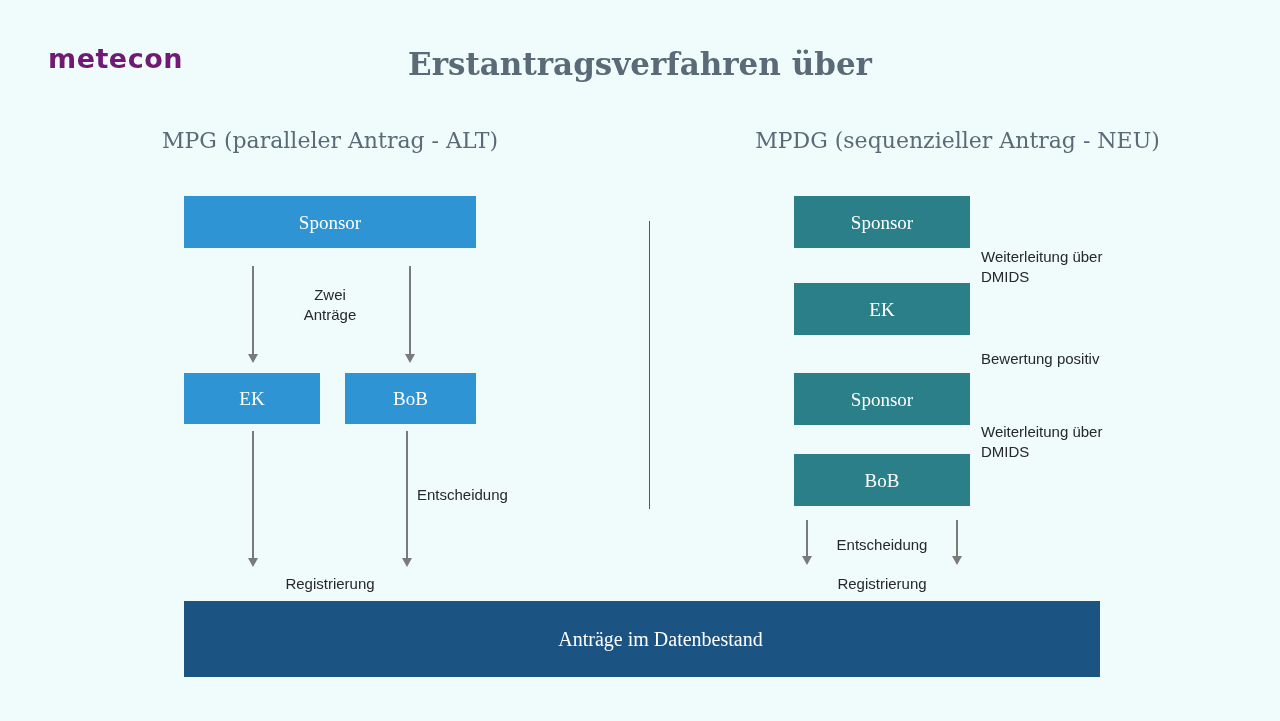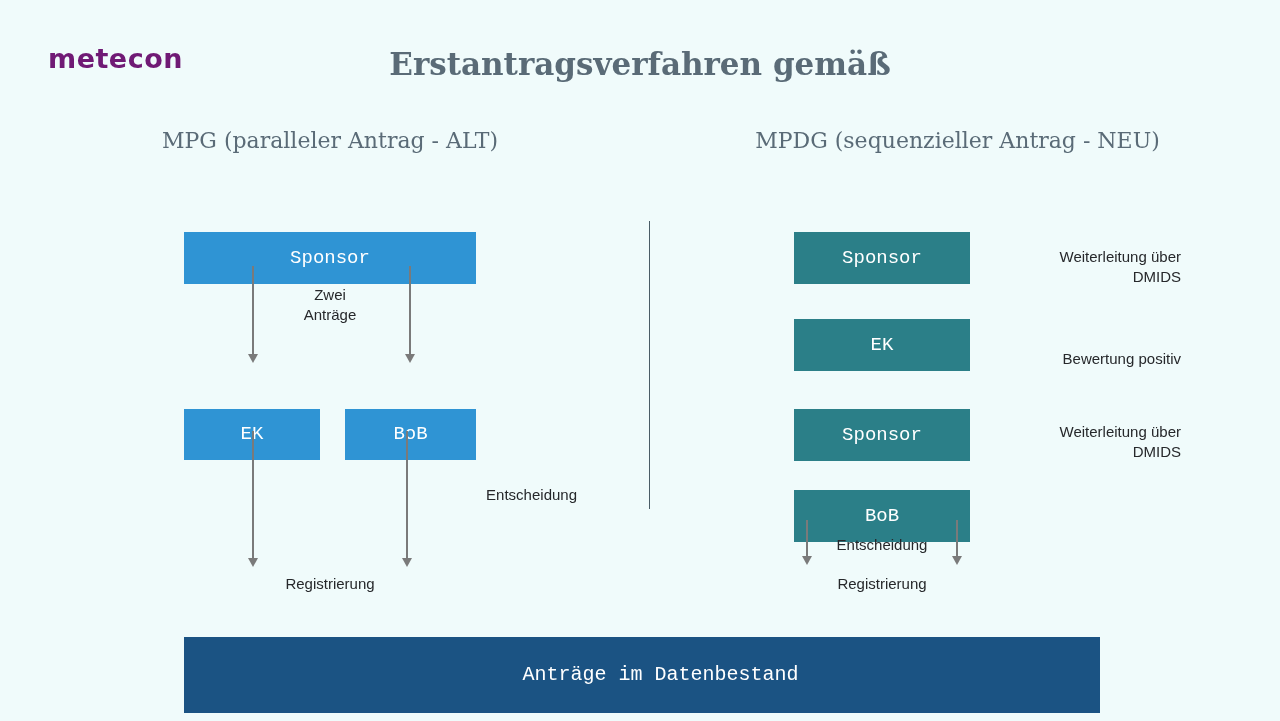--- a/index.html
+++ b/index.html
@@ -48,25 +48,24 @@
     position:absolute;left:649px;top:221px;
     width:1px;height:288px;
     background:#4a5c66;
   }
 
   
   .box{
     position:absolute;
     display:flex;align-items:center;justify-content:center;
     color:#ffffff;
-    font-family:Liberation Mono, monospace;
+    font-family:Liberation Serif, serif;
     font-size:19px;
     line-height:1;
     box-sizing:border-box;
-    margin-top:36px;
   }
   .box.blue{background:#2f94d4;}
   .box.teal{background:#2b7f88;}
   .box.navy{background:#1b5383;font-size:20px;}
 
   
   .arrow{position:absolute;}
   .arrow .shaft{
     position:absolute;left:50%;top:0;
     width:2px;margin-left:-1px;
@@ -85,30 +84,30 @@
   .cap-txt{
     position:absolute;
     font-family:"Liberation Sans", sans-serif;
     font-size:15px;
     color:#26282b;
     line-height:1.35;
     white-space:pre-line;
   }
   .center{text-align:center;}
   .right{text-align:right;}
-  .left{text-align:right;}
+  .left{text-align:left;}
 </style>
 </head>
 <body>
 
 <div id="slide">
 
   <div class="logo">metecon</div>
 
-  <div class="main-title">Erstantragsverfahren gemäß</div>
+  <div class="main-title">Erstantragsverfahren über</div>
 
   <div class="col-title" id="title-left">MPG (paralleler Antrag - ALT)</div>
   <div class="col-title" id="title-right">MPDG (sequenzieller Antrag - NEU)</div>
 
   <div class="divider"></div>
 
   <div class="box blue" style="left:184px;top:196px;width:292px;height:52px;">Sponsor</div>
 
   <div class="arrow" style="left:247px;top:266px;width:12px;height:97px;">
     <div class="shaft" style="height:88px;"></div>

